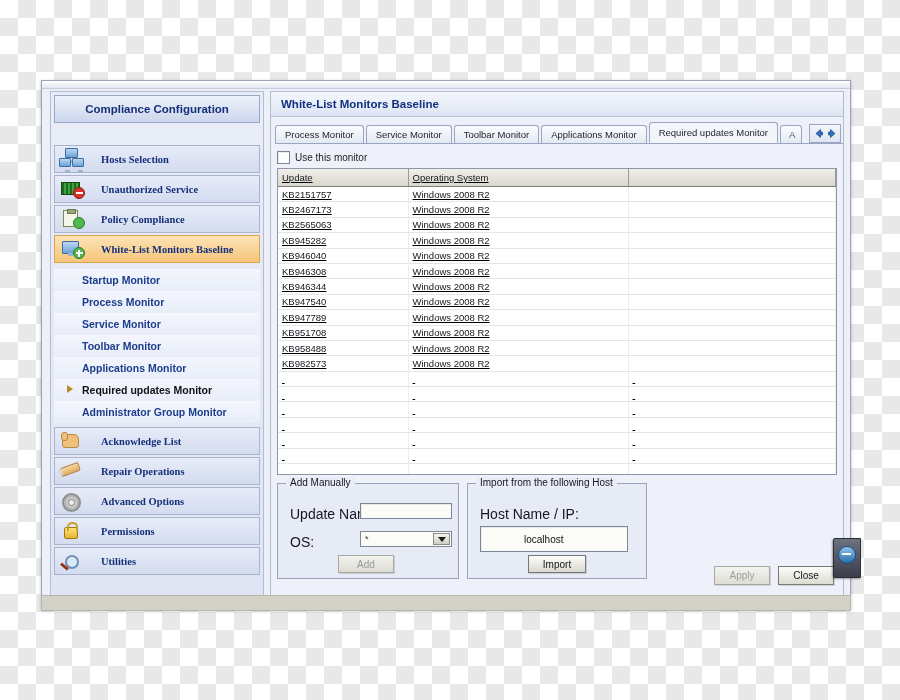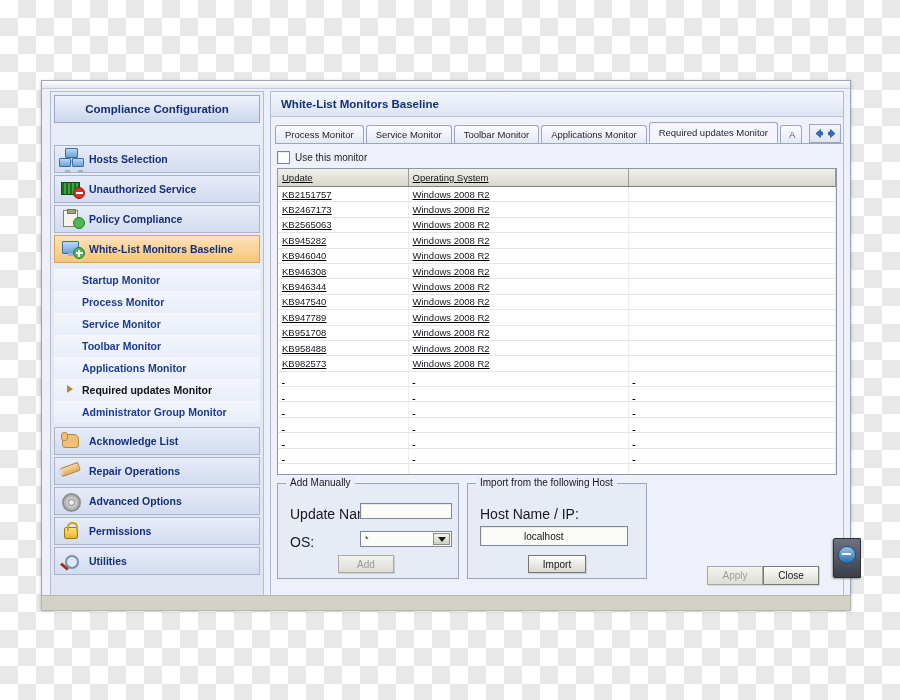--- a/index.html
+++ b/index.html
@@ -46,21 +46,21 @@
     border:1px solid #aab4cd;
     display:flex;align-items:center;
     font-size:10.5px;color:#15307a;font-weight:bold;
     cursor:default;
   }
   .nav-item.selected{
     background:linear-gradient(#fde3b6,#f5c57a);
     border:1px solid #d8a552;
   }
   .nav-item .ico{width:26px;min-width:26px;margin-left:4px;height:20px;position:relative;}
-  .nav-item .lbl{margin-left:4px;}
+  .nav-item .lbl{margin-left:16px;font-family:Liberation Serif, serif;}
   .sub-item{
     margin:0 3px;height:22px;display:flex;align-items:center;
     background:linear-gradient(#f3f6fc,#e8edf9);
     font-size:10.5px;color:#1c3c8c;font-weight:bold;cursor:default;
     padding-left:28px;position:relative;
   }
   .sub-item.active{color:#111111;}
   .sub-item .tri{
     position:absolute;left:13px;top:6px;width:0;height:0;
     border-left:6px solid #b98b30;border-top:4.5px solid transparent;border-bottom:4.5px solid transparent;
@@ -180,21 +180,21 @@
     border-top:5px solid #1b1b1b;display:block;
   }
   .btn{
     position:absolute;background:linear-gradient(#fcfcfa,#d9d9d0);
     border:1px solid #777;box-shadow:1px 1px 0 rgba(0,0,0,.12);
     font-size:10px;color:#15181d;display:flex;align-items:center;justify-content:center;
     box-sizing:border-box;cursor:default;
   }
   .btn.disabled{color:#9a9a9a;background:linear-gradient(#f3f3ef,#dcdcd4);border-color:#a8a8a0;}
   
-  #footer-btns{position:absolute;right:24px;bottom:10px;display:flex;gap:0;align-items:flex-end;}
+  #footer-btns{position:absolute;right:9px;bottom:10px;display:flex;gap:8px;align-items:flex-end;}
   .footer-btn{
     width:56px;height:19px;display:flex;align-items:center;justify-content:center;
     font-size:10px;background:linear-gradient(#fcfcfa,#dcdcd3);
     border:1px solid #7a7a72;box-shadow:1px 1px 0 rgba(0,0,0,.12);
     color:#15181d;cursor:default;box-sizing:border-box;
   }
   .footer-btn.disabled{color:#9d9d9d;background:linear-gradient(#f4f4f0,#dedeD6);border-color:#a9a9a1;}
   
   #statusbar{
     position:absolute;left:41px;top:595px;width:810px;height:16px;
@@ -473,21 +473,21 @@
           <span class="arrowbox">
               <i></i>
             </span>
         </div>
         <div class="btn disabled" style="left:60px;top:71px;width:56px;height:18px;">Add</div>
       </div>
 
       <div class="groupbox" style="left:190px;width:180px;">
         <span class="gb-legend">Import from the following Host</span>
         <span class="fld-label" style="left:12px;top:22px;">Host Name / IP:</span>
-        <input class="txtinput" style="left: 12px; top: 42px; width: 148px; height: 20px; padding-left: 43px;" type="text" value="localhost">
+        <input class="txtinput" style="left: 12px; top: 42px; width: 148px; height: 26px; padding-left: 43px;" type="text" value="localhost">
         <div class="btn" style="left:60px;top:71px;width:58px;height:18px;">Import</div>
       </div>
     </div>
 
     <div id="footer-btns">
       <div class="footer-btn disabled">Apply</div>
       <div class="footer-btn">Close</div>
     </div>
   </div>
 </div>

